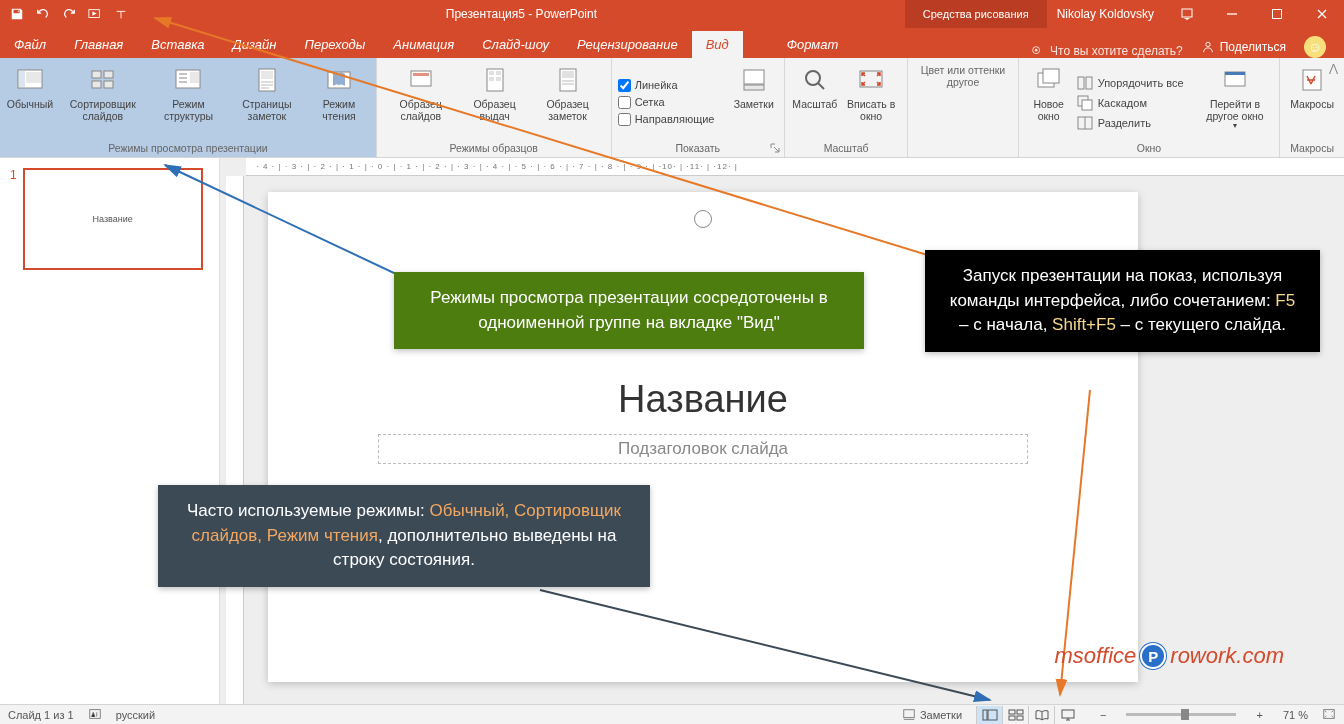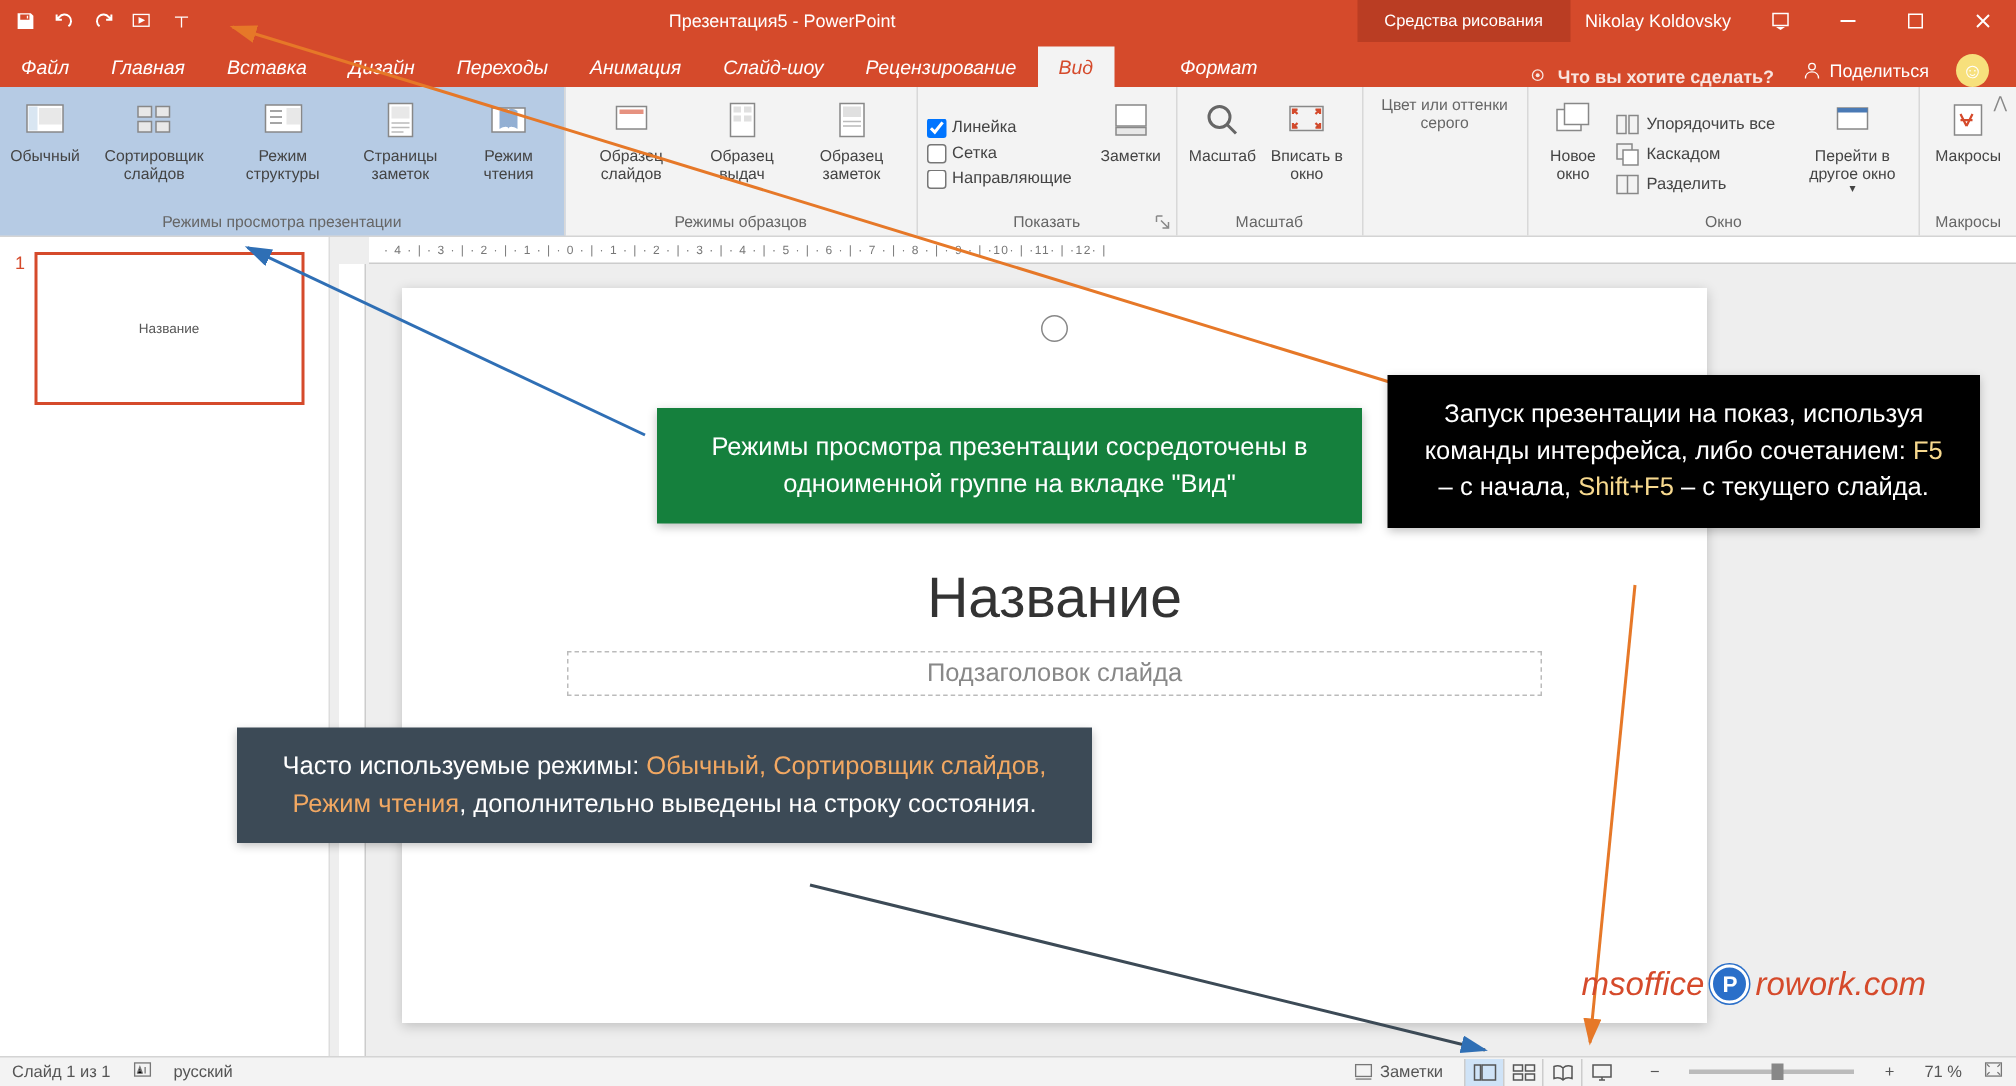--- a/index.html
+++ b/index.html
@@ -15,21 +15,21 @@
 .title-user { padding:0 10px; font-size:12px; }
 .win-btns { display:flex; }
 .win-btn { width:45px; height:28px; display:flex; align-items:center; justify-content:center; cursor:pointer; }
 .win-btn svg{width:12px;height:12px;}
 
 
 .tabstrip { height:30px; background:#d54a2b; display:flex; align-items:flex-end; color:#fff; font-size:13px; }
 .tab { padding:6px 14px; cursor:pointer;font-style:italic; }
 .tab.active { background:#f3f3f3; color:#d54a2b; }
 .tab-spacer{flex:1;}
-.tellme{color:#fff;opacity:.85;font-size:12px;display:flex;align-items:center;gap:6px;font-weight:bold;}
+.tellme{color:#fff;opacity:.85;font-size:12px;display:flex;align-items:center;gap:6px;}
 .share-area{display:flex;align-items:center;gap:18px;padding:0 18px;font-size:12px;}
 .smiley{width:22px;height:22px;border-radius:50%;background:#f7e07c;display:flex;align-items:center;justify-content:center;font-size:14px;}
 
 
 .ribbon { height:100px; background:#f3f3f3; border-bottom:1px solid #d4d4d4; display:flex; position:relative; }
 .rgroup { border-right:1px solid #d8d8d8; padding:4px 6px 0 6px; display:flex; flex-direction:column; }
 .rgroup-body { display:flex; gap:2px; flex:1; }
 .rgroup-label { font-size:10.5px; color:#666; text-align:center; padding:2px 0 3px; }
 .rbtn { display:flex; flex-direction:column; align-items:center; justify-content:flex-start; padding:2px 4px; cursor:pointer; font-size:10.5px; color:#444; text-align:center; line-height:1.1; min-width:48px; }
 .rbtn .ricon { width:32px; height:32px; margin-bottom:3px; display:flex; align-items:center; justify-content:center; }
@@ -52,21 +52,21 @@
 .editor { flex:1; background:#eee; position:relative; overflow:hidden; }
 .hruler{height:18px;background:#fff;border-bottom:1px solid #ccc;margin-left:26px;font-size:8px;color:#777;display:flex;align-items:center;padding-left:10px;letter-spacing:1px;overflow:hidden;white-space:nowrap;}
 .vruler{width:18px;background:#fff;border-right:1px solid #ccc;position:absolute;left:6px;top:18px;bottom:0;font-size:8px;color:#777;}
 .canvas{position:absolute;left:48px;top:34px;width:870px;height:490px;background:#fff;box-shadow:0 2px 8px rgba(0,0,0,.2);}
 .title-ph{position:absolute;left:110px;top:186px;right:110px;text-align:center;font-size:38px;color:#333;font-weight:300;}
 .sub-ph{position:absolute;left:110px;top:242px;right:110px;text-align:center;font-size:17px;color:#888;border:1px dashed #bbb;padding:4px;}
 .rot-handle{position:absolute;left:50%;top:18px;transform:translateX(-50%);width:18px;height:18px;border:1.5px solid #888;border-radius:50%;}
 
 
 .callout{position:absolute;padding:14px 22px;color:#fff;font-size:17px;line-height:1.45;text-align:center;box-shadow:0 2px 6px rgba(0,0,0,.25);}
-.callout.blue{background:#15803d;margin-left:44px;}
+.callout.blue{background:#4d7c0f;}
 .callout.orange{background:#000000;}
 .callout.dark{background:#3c4a56;}
 .callout .hl-o{color:#f2a862;}
 .callout .hl-y{color:#f7d98e;}
 .arrow-svg{position:absolute;pointer-events:none;}
 .watermark{position:absolute;right:60px;bottom:55px;font-family:"Comic Sans MS",cursive;font-size:22px;color:#d54a2b;font-style:italic;display:flex;align-items:center;gap:4px;margin-left:10px;}
 .watermark .wm-p{width:26px;height:26px;border-radius:50%;background:#2a6fc9;color:#fff;display:flex;align-items:center;justify-content:center;font-family:Arial;font-style:normal;font-weight:bold;font-size:15px;border:2px solid #fff;box-shadow:0 0 0 1px #2a6fc9;}
 
 
 .statusbar{height:20px;background:#f3f3f3;border-top:1px solid #d4d4d4;display:flex;align-items:center;font-size:11px;color:#555;padding:0 8px;gap:14px;}
@@ -314,21 +314,21 @@
               <path stroke="#d54a2b" stroke-width="1.5" d="M8 10l-3-3m0 3v-3h3M20 10l3-3m0 3v-3h-3M8 16l-3 3m0-3v3h3M20 16l3 3m0-3v3h-3"></path>
             </svg>
           </div>
           <span>Вписать в окно</span>
         </div>
     </div>
     <div class="rgroup-label">Масштаб</div>
   </div>
 
   <div class="rgroup">
-    <div class="rgroup-label">Цвет или оттенки серого</div>
+    <div class="rgroup-label">Цвет или оттенки другое</div>
   </div>
 
   <div class="rgroup">
     <div class="rgroup-body">
       <div class="rbtn">
           <div class="ricon">
             <svg viewBox="0 0 28 28">
               <rect x="3" y="7" width="16" height="14" fill="#fff" stroke="#888"></rect>
               <rect x="8" y="3" width="16" height="14" fill="#fff" stroke="#888"></rect>
             </svg>
@@ -429,21 +429,21 @@
   <line x1="1090" y1="390" x2="1060" y2="695" stroke="#e67828" stroke-width="2" marker-end="url(#ah-or)"></line>
   <line x1="540" y1="590" x2="990" y2="700" stroke="#3c4a56" stroke-width="2" marker-end="url(#ah-blue)"></line>
 </svg>
 
 <div class="callout blue" style="left:394px;top:272px;width:470px;">Режимы просмотра презентации сосредоточены в одноименной группе на вкладке "Вид"</div>
 
 <div class="callout orange" style="left:925px;top:250px;width:395px;">
   <span>Запуск презентации на показ, используя команды интерфейса, либо сочетанием: </span><span class="hl-y">F5</span><span> – с начала, </span><span class="hl-y">Shift+F5</span><span> – с текущего слайда.</span>
 </div>
 
-<div class="callout dark" style="left:158px;top:485px;width:570px;">
+<div class="callout dark" style="left:158px;top:485px;width:492px;">
   <span>Часто используемые режимы: </span><span class="hl-o">Обычный, Сортировщик слайдов, Режим чтения</span><span>, дополнительно выведены на строку состояния.</span>
 </div>
 
 <div class="watermark">
   <span>msoffice</span>
     <span class="wm-p">P</span>
     <span>rowork.com</span>
 </div>
 
 <div class="statusbar">

